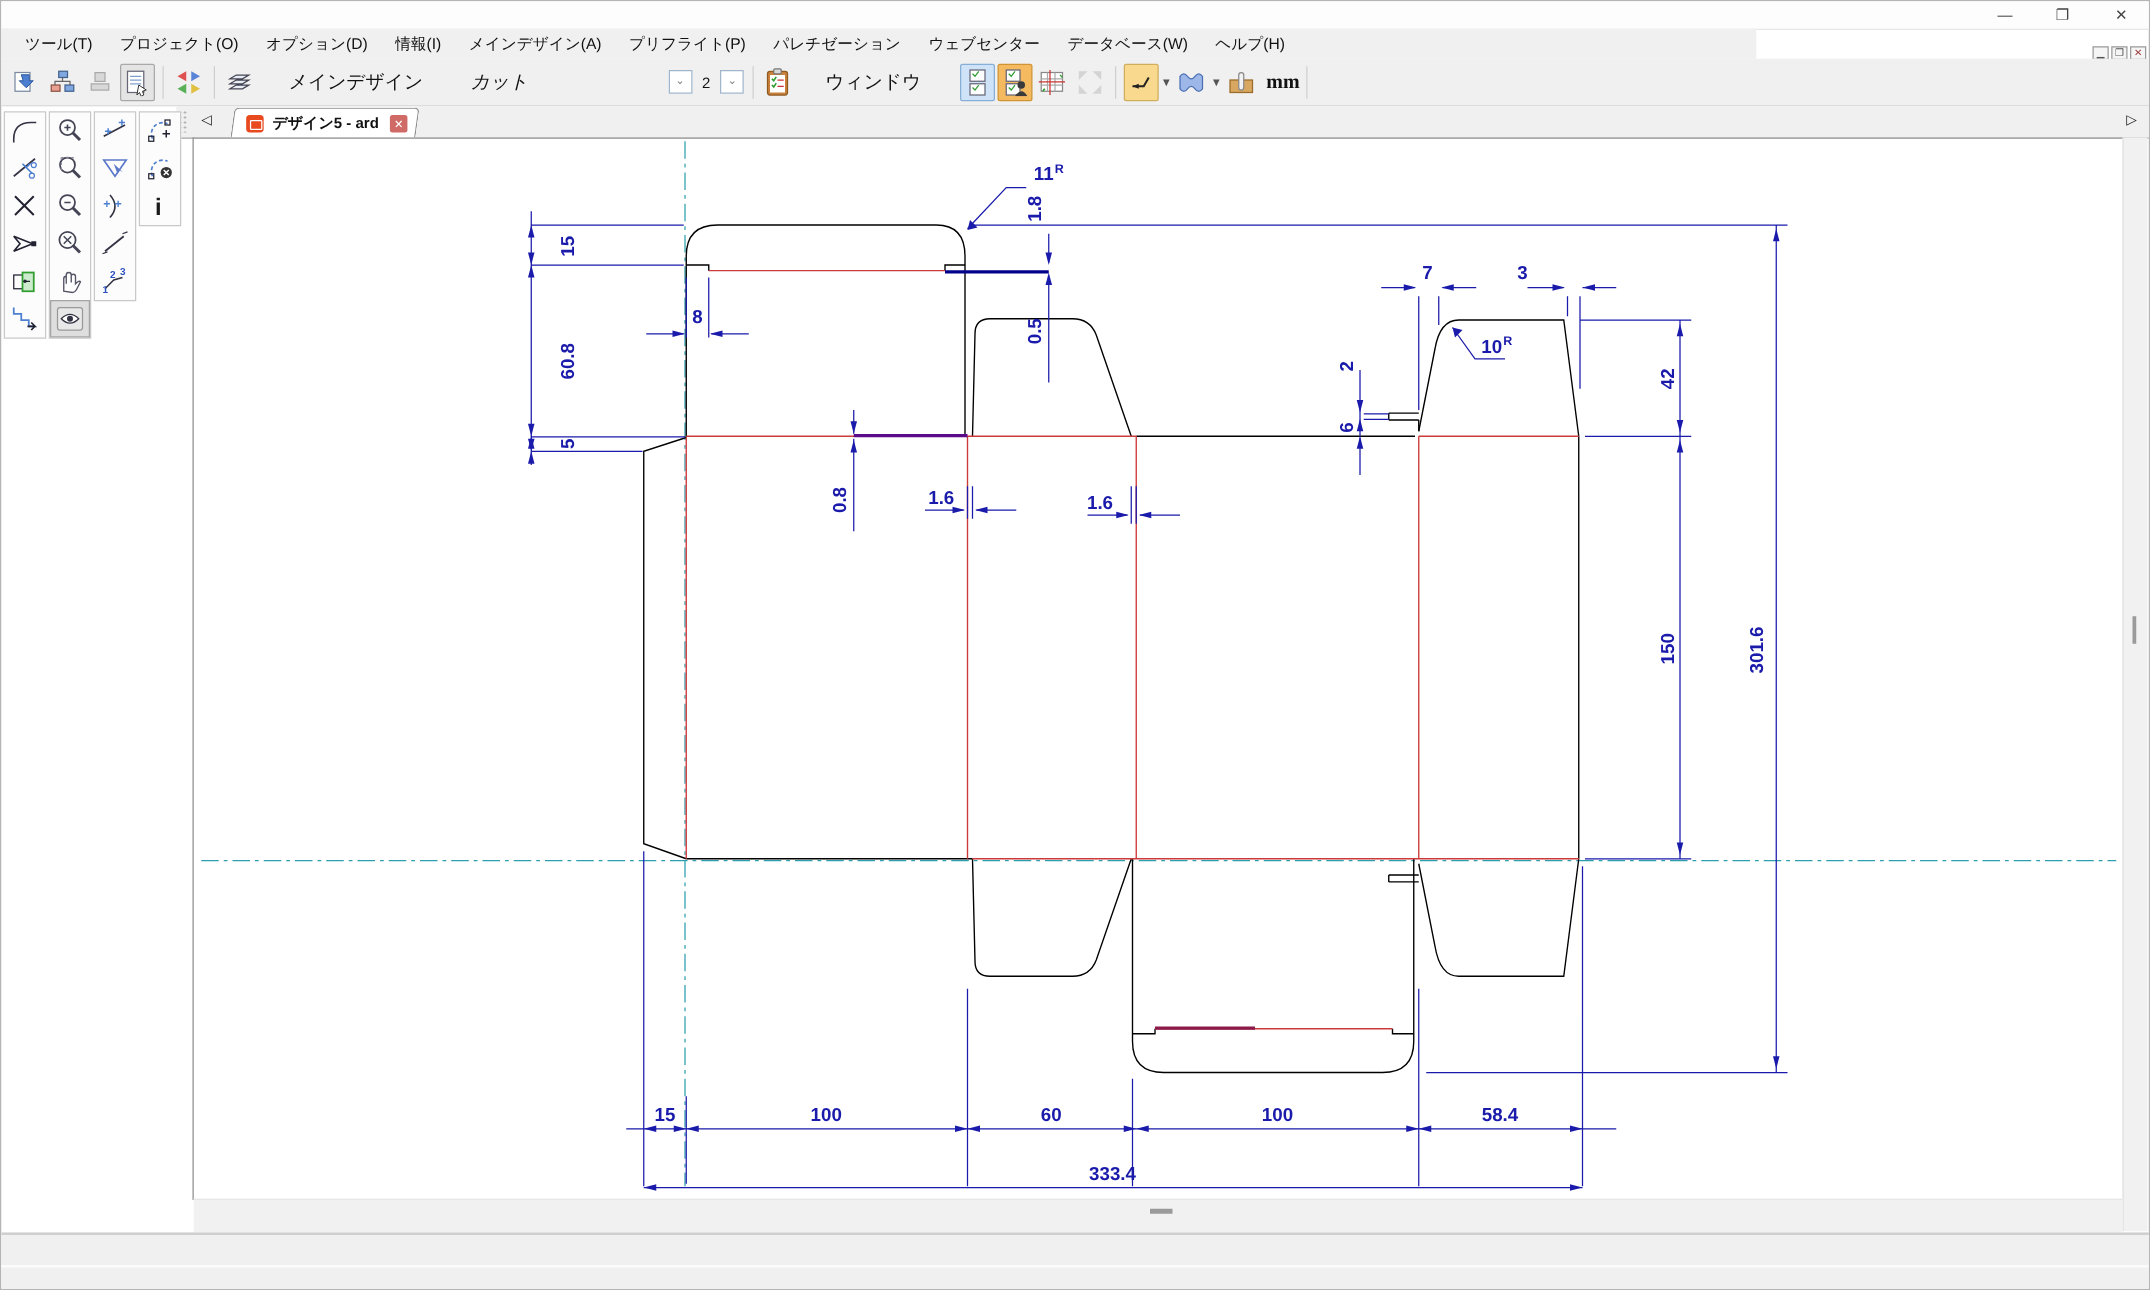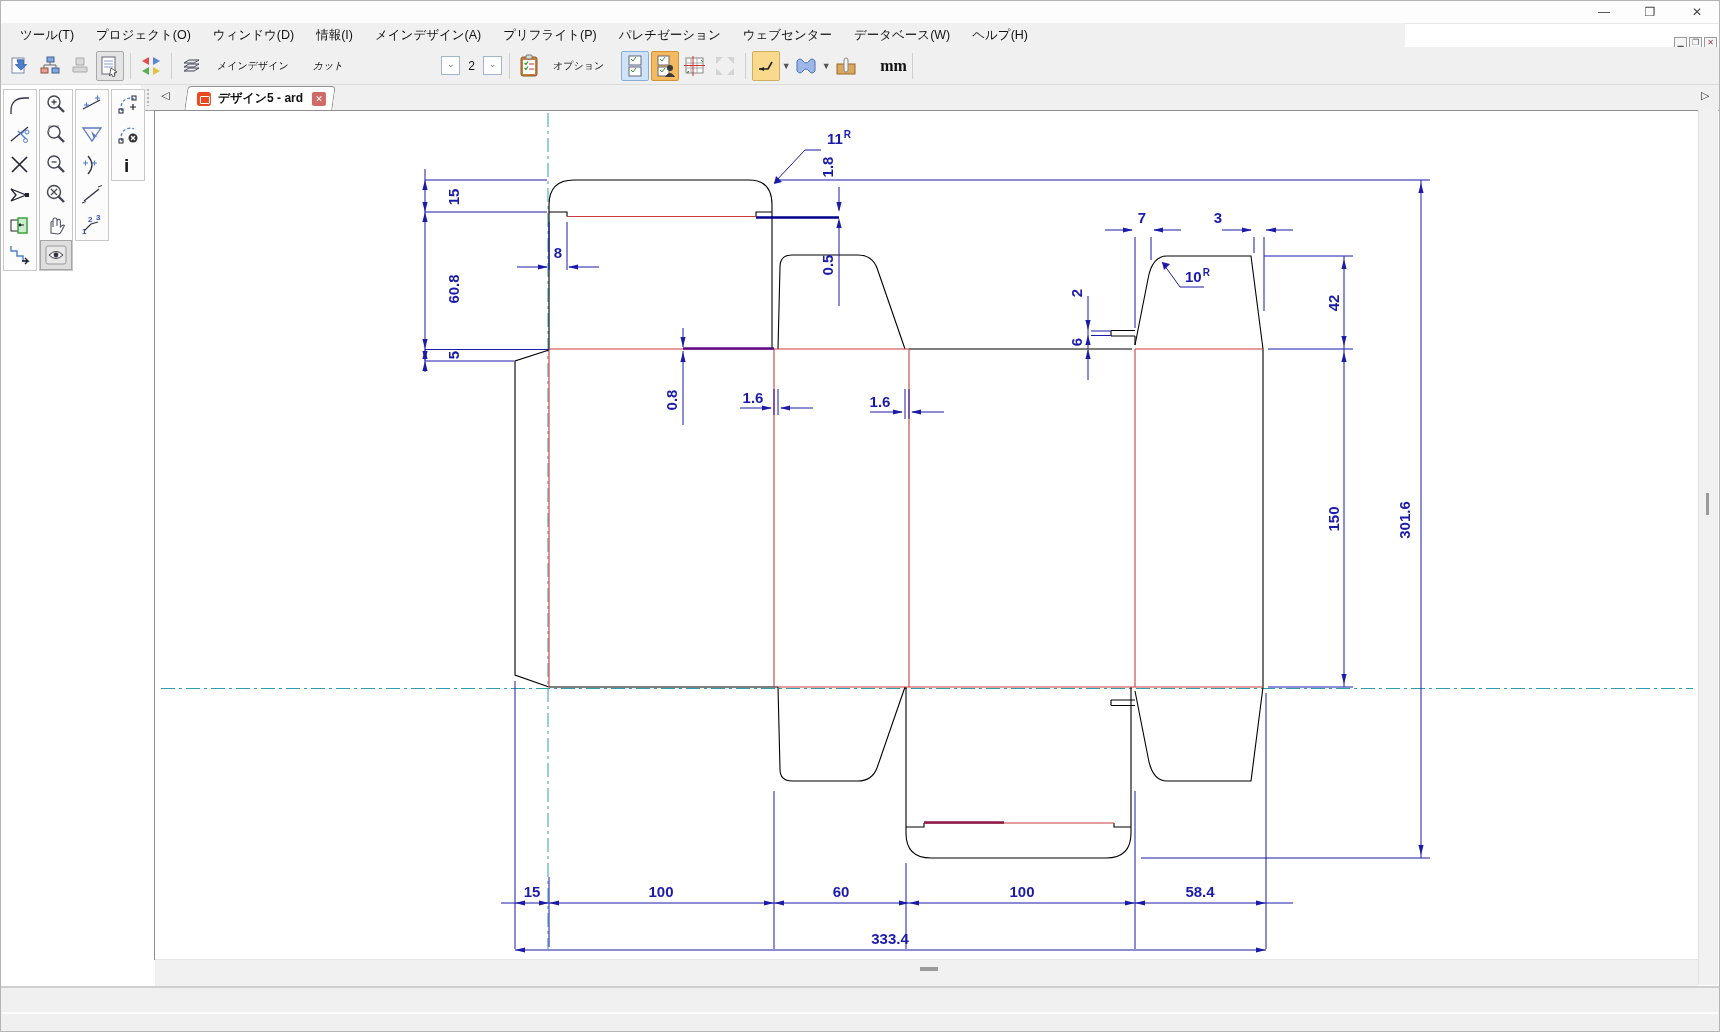--- a/index.html
+++ b/index.html
@@ -15,24 +15,24 @@
   .menu-item{padding:0 11px;font-size:12.5px;color:#111;line-height:24px;white-space:nowrap;}
   .mdi-btn{position:absolute;top:36px;width:13px;height:11px;border:1px solid #9a9a9a;background:#f5f5f5;font-size:8px;line-height:9px;text-align:center;color:#555;box-sizing:border-box;}
   
   #toolbar{left:0;top:46px;width:1720px;height:38px;background:#f0f0f0;border-bottom:1px solid #dcdcdc;display:flex;align-items:center;padding-left:4px;box-sizing:border-box;}
   .tb-btn{width:26px;height:28px;display:flex;align-items:center;justify-content:center;margin:0 1px;border:1px solid transparent;border-radius:2px;flex:none;}
   .tb-btn.pressed{border-color:#a9a9a9;background:#e4e4e4;}
   .tb-btn.toggled-blue{border-color:#86aed6;background:#cfe3f8;}
   .tb-btn.toggled-orange{border-color:#cf9433;background:#f5b95f;}
   .tb-btn.yellow{border-color:#cfae5e;background:#f8d98e;}
   .tb-sep{width:1px;height:26px;background:#cfcfcf;margin:0 5px;flex:none;}
-  .tb-label{font-size:10px;color:#111;margin:0 10px;white-space:nowrap;}
+  .tb-label{font-size:15px;color:#111;margin:0 24px;white-space:nowrap;}
   .tb-caret{width:10px;text-align:center;color:#555;font-size:9px;flex:none;}
   .dd-box{width:17px;height:17px;border:1px solid #9fb6cc;background:#fff;color:#777;font-size:9px;line-height:15px;text-align:center;flex:none;margin:0 2px;}
-  .units{font-family:"Liberation Serif",serif;font-weight:bold;font-size:16px;color:#111;margin-left:19px;}
+  .units{font-family:"Liberation Serif",serif;font-weight:bold;font-size:16px;color:#111;margin-left:5px;}
   
   #tabbar{left:140px;top:84px;width:1580px;height:25px;background:#f0f0f0;border-bottom:1px solid #a8a8a8;}
   #tabgrip{left:141px;top:87px;width:8px;height:18px;
     background-image:radial-gradient(#b5b5b5 1px,transparent 1px);background-size:4px 4px;}
   .tab-arrow{position:absolute;top:88px;font-size:11px;color:#222;}
   #doc-tab{position:absolute;left:185px;top:85px;width:148px;height:24px;background:#fff;border:1px solid #8f8f8f;border-bottom:none;border-radius:4px 4px 0 0;display:flex;align-items:center;padding-left:10px;box-sizing:border-box;transform:skewX(-8deg);}
   #doc-tab .inner{transform:skewX(8deg);display:flex;align-items:center;}
   .tab-doc-icon{width:14px;height:14px;background:#e8491f;border-radius:3px;margin-right:7px;position:relative;flex:none;}
   .tab-doc-icon:after{content:"";position:absolute;left:3px;top:4px;width:8px;height:6px;border:1.5px solid #fff;border-radius:1px;}
   .tab-title{font-size:12px;font-weight:bold;color:#111;white-space:nowrap;}
@@ -58,21 +58,21 @@
 
 <div class="abs" id="titlebar">
   <div class="wbtn" style="left:1588px;">—</div>
   <div class="wbtn" style="left:1634px;">❐</div>
   <div class="wbtn" style="left:1681px;">✕</div>
 </div>
 
 <div class="abs" id="menubar">
   <span class="menu-item">ツール(T)</span>
   <span class="menu-item">プロジェクト(O)</span>
-  <span class="menu-item">ウィンドウ(D)</span>
+  <span class="menu-item">オプション(D)</span>
   <span class="menu-item">情報(I)</span>
   <span class="menu-item">メインデザイン(A)</span>
   <span class="menu-item">プリフライト(P)</span>
   <span class="menu-item">パレチゼーション</span>
   <span class="menu-item">ウェブセンター</span>
   <span class="menu-item">データベース(W)</span>
   <span class="menu-item">ヘルプ(H)</span>
 </div>
 <div class="mdi-btn" style="left:1673px;">▁</div>
 <div class="mdi-btn" style="left:1688px;">❐</div>
@@ -131,21 +131,21 @@
     <svg width="22" height="24">
         <rect x="3" y="3" width="16" height="19" rx="2" fill="#c9803a" stroke="#8e5a20"></rect>
         <rect x="8" y="1" width="6" height="4" rx="1" fill="#d8d8d8" stroke="#777"></rect>
         <rect x="5" y="6" width="12" height="14" fill="#fff"></rect>
         <path d="M6.5 9 l1.5 1.5 2-3" stroke="#2f9e2f" fill="none" stroke-width="1.3"></path>
         <path d="M11 10 h5" stroke="#cc3333"></path>
         <path d="M6.5 14 l1.5 1.5 2-3" stroke="#2f9e2f" fill="none" stroke-width="1.3"></path>
         <path d="M11 15 h5" stroke="#cc3333"></path>
       </svg>
   </div>
-  <span class="tb-label">オプション</span>
+  <span class="tb-label">ウィンドウ</span>
   <div style="width:6px;flex:none;"></div>
   <div class="tb-btn toggled-blue">
     <svg width="20" height="22">
         <rect x="4" y="1" width="12" height="9" fill="#fff" stroke="#667"></rect>
         <path d="M6 4 l2 2 3-4" stroke="#2f9e2f" fill="none"></path>
         <rect x="4" y="12" width="12" height="9" fill="#fff" stroke="#667"></rect>
         <path d="M6 15 l2 2 3-4" stroke="#2f9e2f" fill="none"></path>
       </svg>
   </div>
   <div class="tb-btn toggled-orange">

